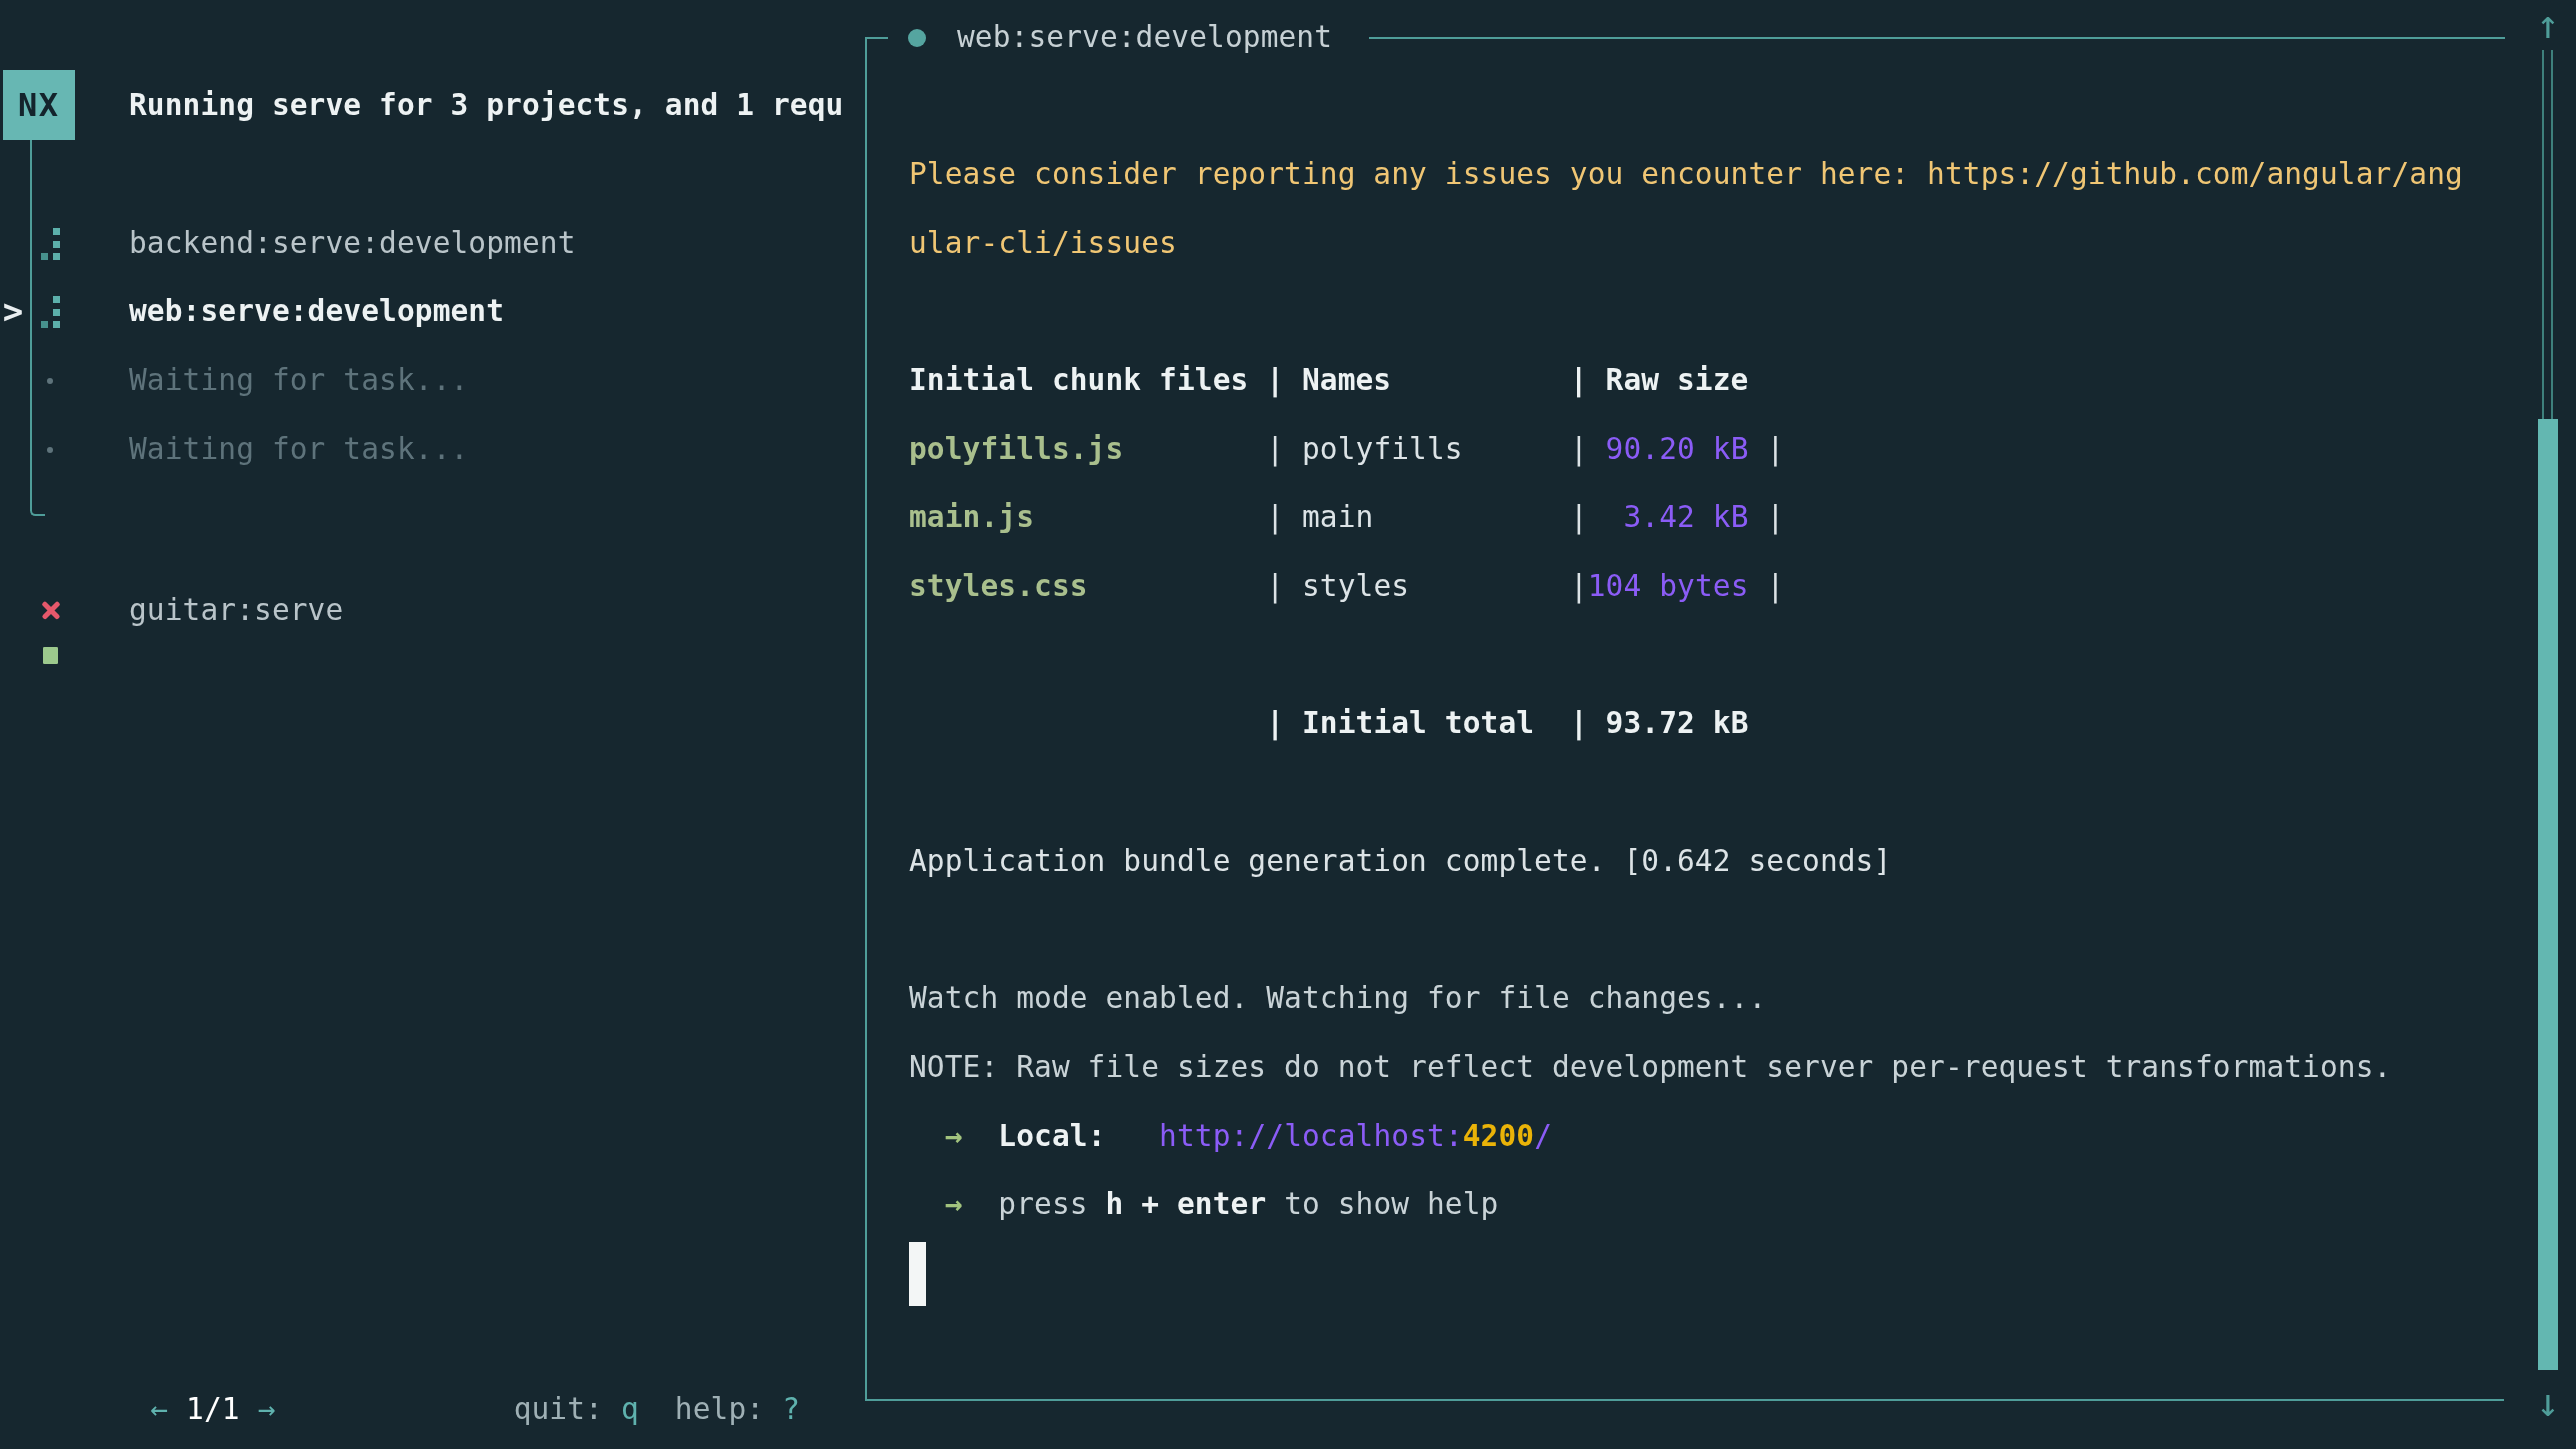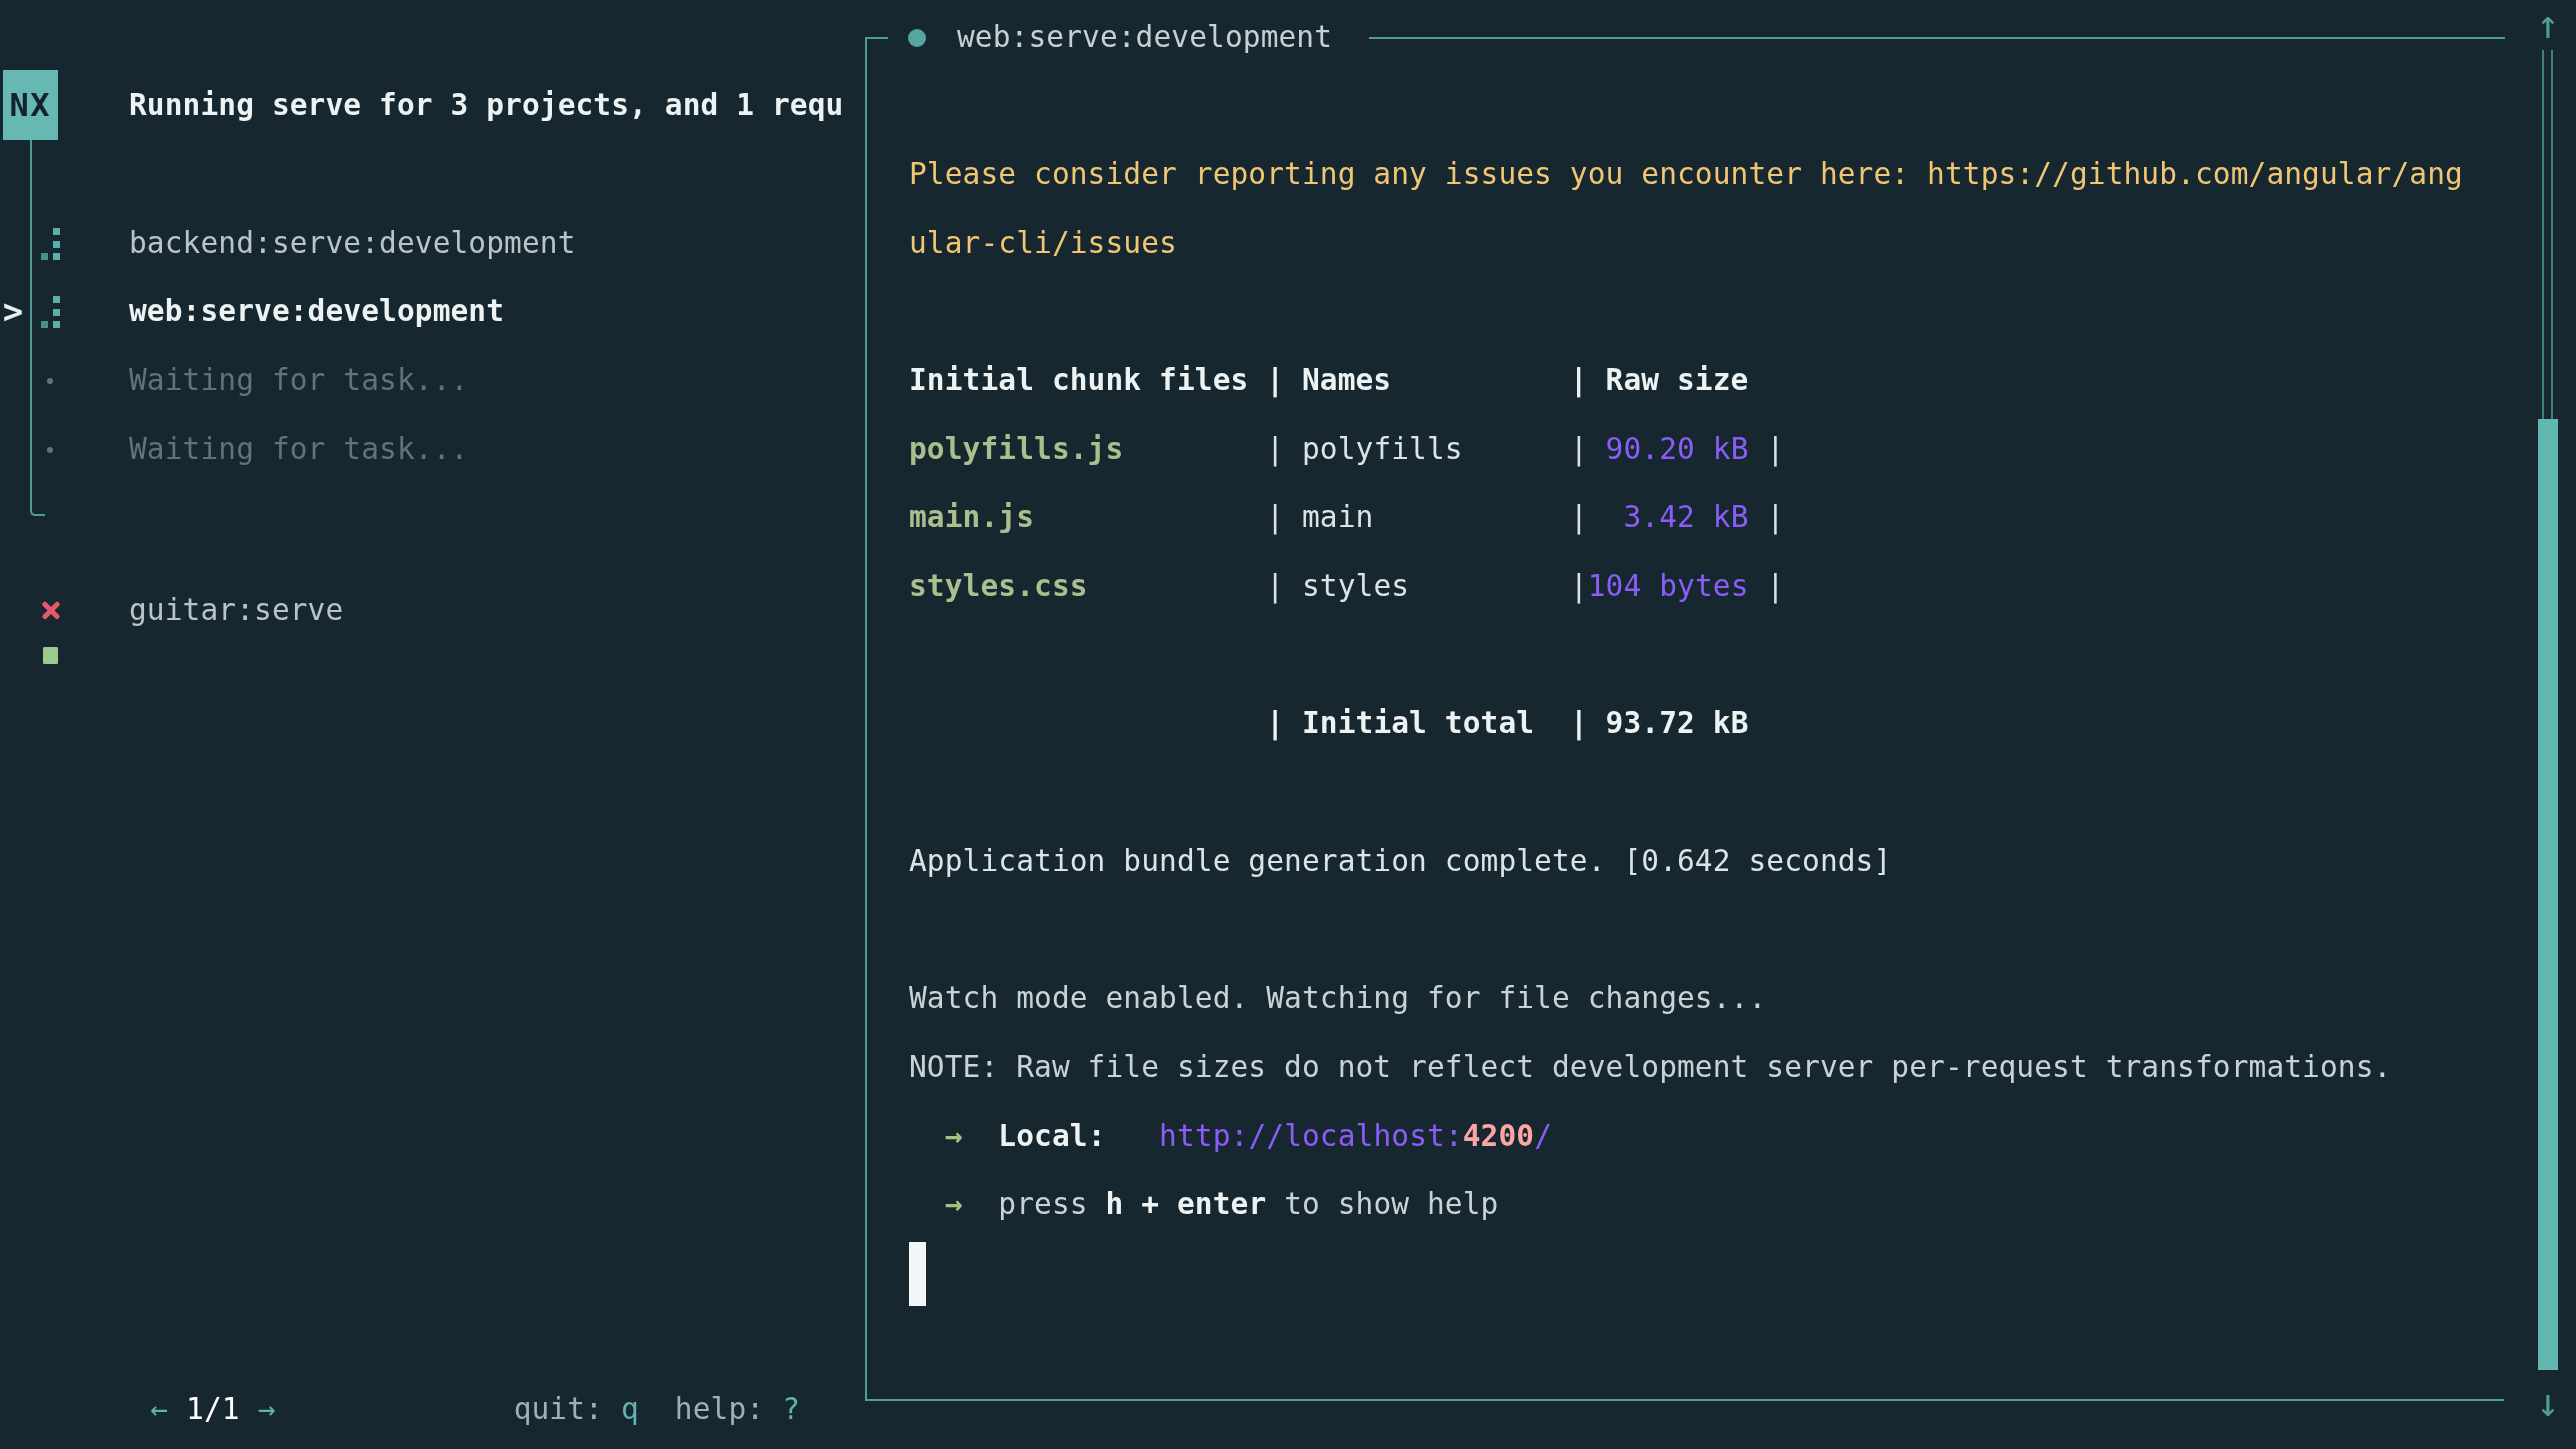--- a/index.html
+++ b/index.html
@@ -1,20 +1,20 @@
 <!DOCTYPE html>
 <html style="font-size:10.7px"><head>
 <meta charset="utf-8">
 <style>
   html,body{margin:0;padding:0;background:#0e1b21;}
   .app{position:relative;width:2576px;height:1449px;background:#16272F;overflow:hidden;
        font-family:"DejaVu Sans Mono",monospace;font-size:29.5px;letter-spacing:0.1px;}
 
   
-  .logo{position:absolute;left:2.7px;top:70px;width:55px;height:70px;background:#67B7B3;
+  .logo{position:absolute;left:2.7px;top:70px;width:72px;height:70px;background:#67B7B3;
         color:#14242C;font-weight:bold;font-size:32px;text-align:center;line-height:70px;letter-spacing:1.3px;}
   .sb-title{position:absolute;left:129px;top:71px;height:68px;line-height:68px;
         font-weight:bold;color:#EDF2F3;white-space:pre;}
   .bracket{position:absolute;left:29.5px;top:140px;width:13.4px;height:374px;
         border-left:2px solid #4F9D99;border-bottom:2px solid #4F9D99;border-bottom-left-radius:5.4px;}
   .s-item{position:absolute;left:0;width:865px;height:68px;text-align:center;}
   .s-label{position:absolute;left:129px;top:0;line-height:68px;color:#B9C4C9;white-space:pre;}
   .sel .s-label{color:#EDF2F3;font-weight:bold;}
   .muted .s-label{color:#5E737B;}
   .chev{position:absolute;left:2.7px;top:0;line-height:68px;font-size:34px;font-weight:bold;color:#E9EEF0;}
@@ -32,21 +32,21 @@
   .hints{position:absolute;left:0;top:1307px;width:800px;height:68px;line-height:68px;text-align:right;white-space:pre;}
   .hl{color:#9FB0B5;} .hk{color:#5FB2AE;margin-left:18px;} .h2{margin-left:36px;}
 
   
   .b{position:absolute;background:#4F9D99;}
   .p-dot{position:absolute;left:908px;top:29px;width:18px;height:18px;border-radius:50%;background:#55A5A0;}
   .p-title{position:absolute;left:957px;top:2.7px;height:68px;line-height:68px;color:#C6D0D4;white-space:pre;}
 
   
   .t-line{position:absolute;left:909px;height:68px;line-height:68px;white-space:pre;color:#C9D3D7;}
-  .yellow{color:#F0C674;} .teal{color:#8b5cf6;} .tealb{color:#fca5a5;font-weight:bold;}
+  .yellow{color:#F0C674;} .teal{color:#8b5cf6;} .tealb{color:#eab308;font-weight:bold;}
   .hdr{color:#EDF2F3;font-weight:bold;} .white{color:#DCE3E6;} .txt{color:#C9D3D7;}
   .green{color:#A9BF8D;font-weight:bold;} .arrow{color:#A2C37E;font-weight:bold;}
   .cursor{position:absolute;left:0;top:2.7px;width:17.4px;height:64px;background:#F3F6F6;}
 
   
   .sb-up,.sb-down{position:absolute;left:2524px;width:48px;height:48px;line-height:48px;
         text-align:center;font-size:39px;color:#4F9D99;}
   .sb-up{top:1.3px;} .sb-down{top:1379px;}
   .sb-track{position:absolute;left:2542px;top:50px;width:10.7px;height:370px;box-sizing:border-box;
         border-left:2px solid #3E807C;border-right:2px solid #3E807C;}

